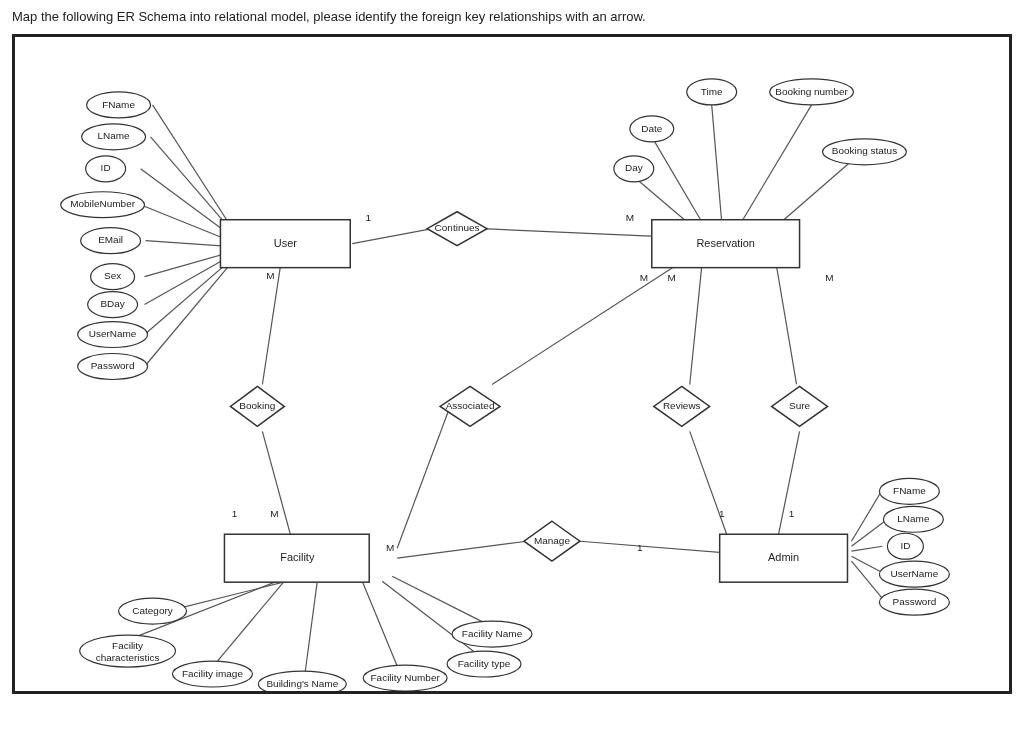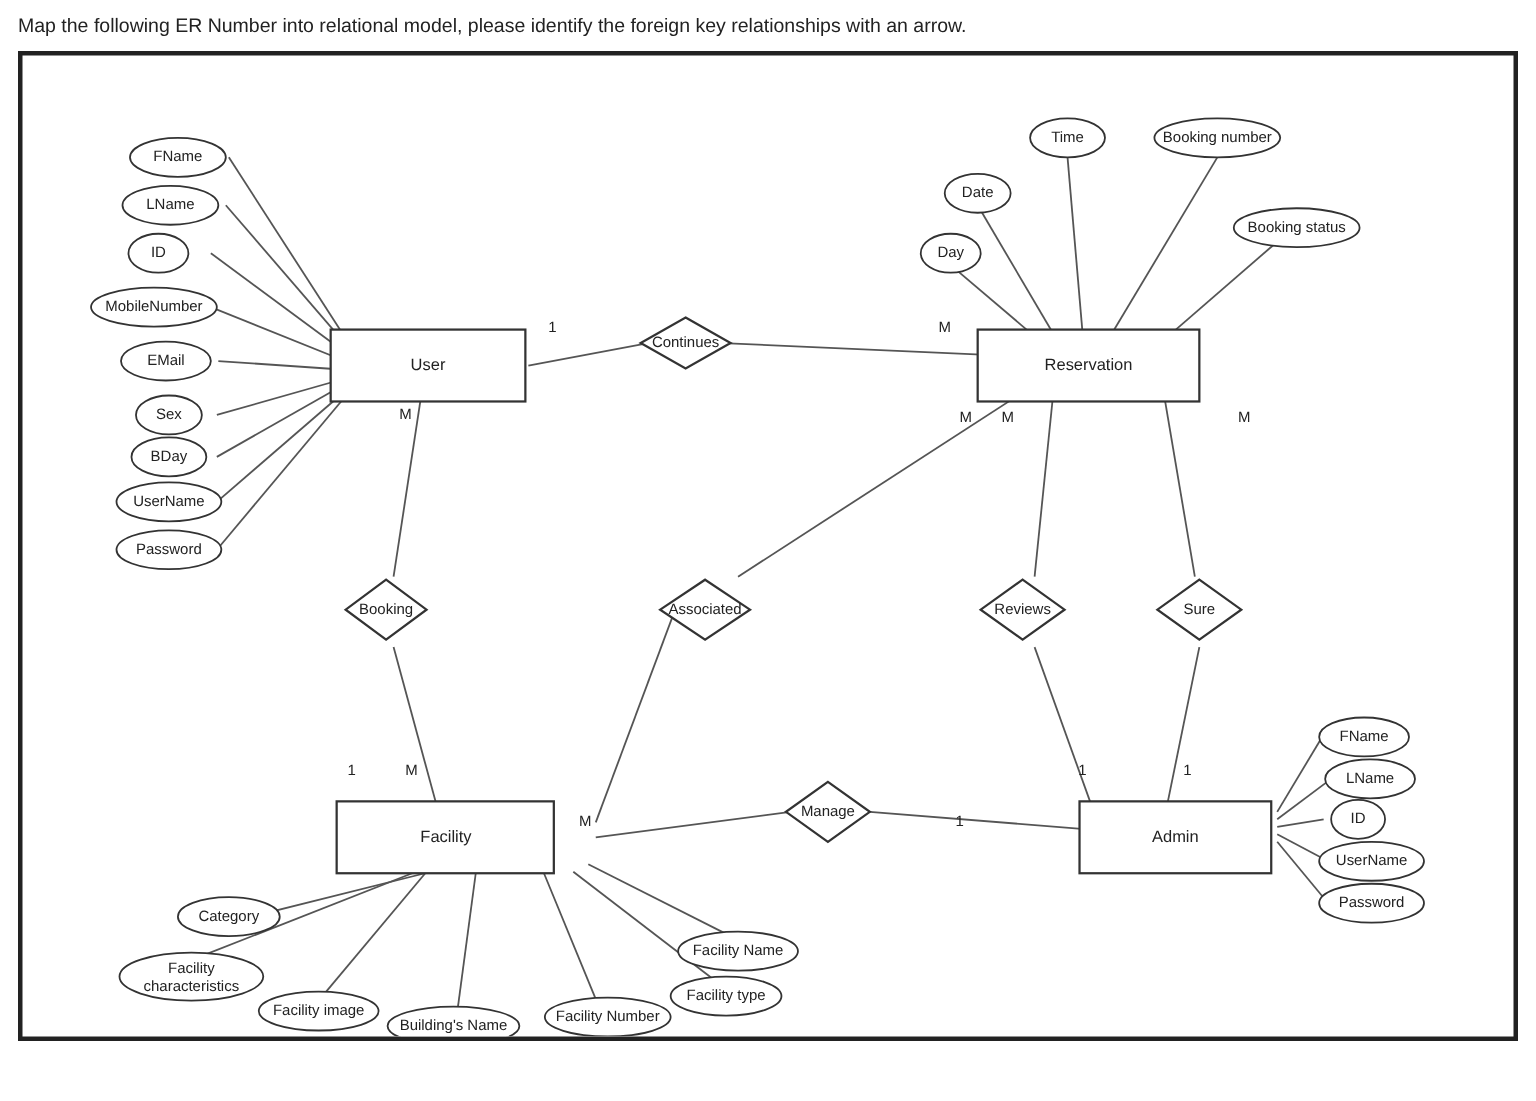--- a/index.html
+++ b/index.html
@@ -70,21 +70,21 @@
     }
     .er-line {
       stroke: #555;
       stroke-width: 1.2;
       fill: none;
     }
   </style>
 </head>
 <body>
 
-<div class="page-title">Map the following ER Number into relational model, please identify the foreign key relationships with an arrow.</div>
+<div class="page-title">Map the following ER Schema into relational model, please identify the foreign key relationships with an arrow.</div>
 
 <div class="diagram-container">
   <svg viewBox="0 0 980 655" xmlns="http://www.w3.org/2000/svg">
 
     <line class="er-line" x1="210" y1="192" x2="130" y2="68"></line>
     <line class="er-line" x1="210" y1="195" x2="128" y2="100"></line>
     <line class="er-line" x1="210" y1="200" x2="118" y2="132"></line>
     <line class="er-line" x1="210" y1="205" x2="118" y2="168"></line>
     <line class="er-line" x1="210" y1="210" x2="123" y2="204"></line>
     <line class="er-line" x1="210" y1="215" x2="122" y2="240"></line>

